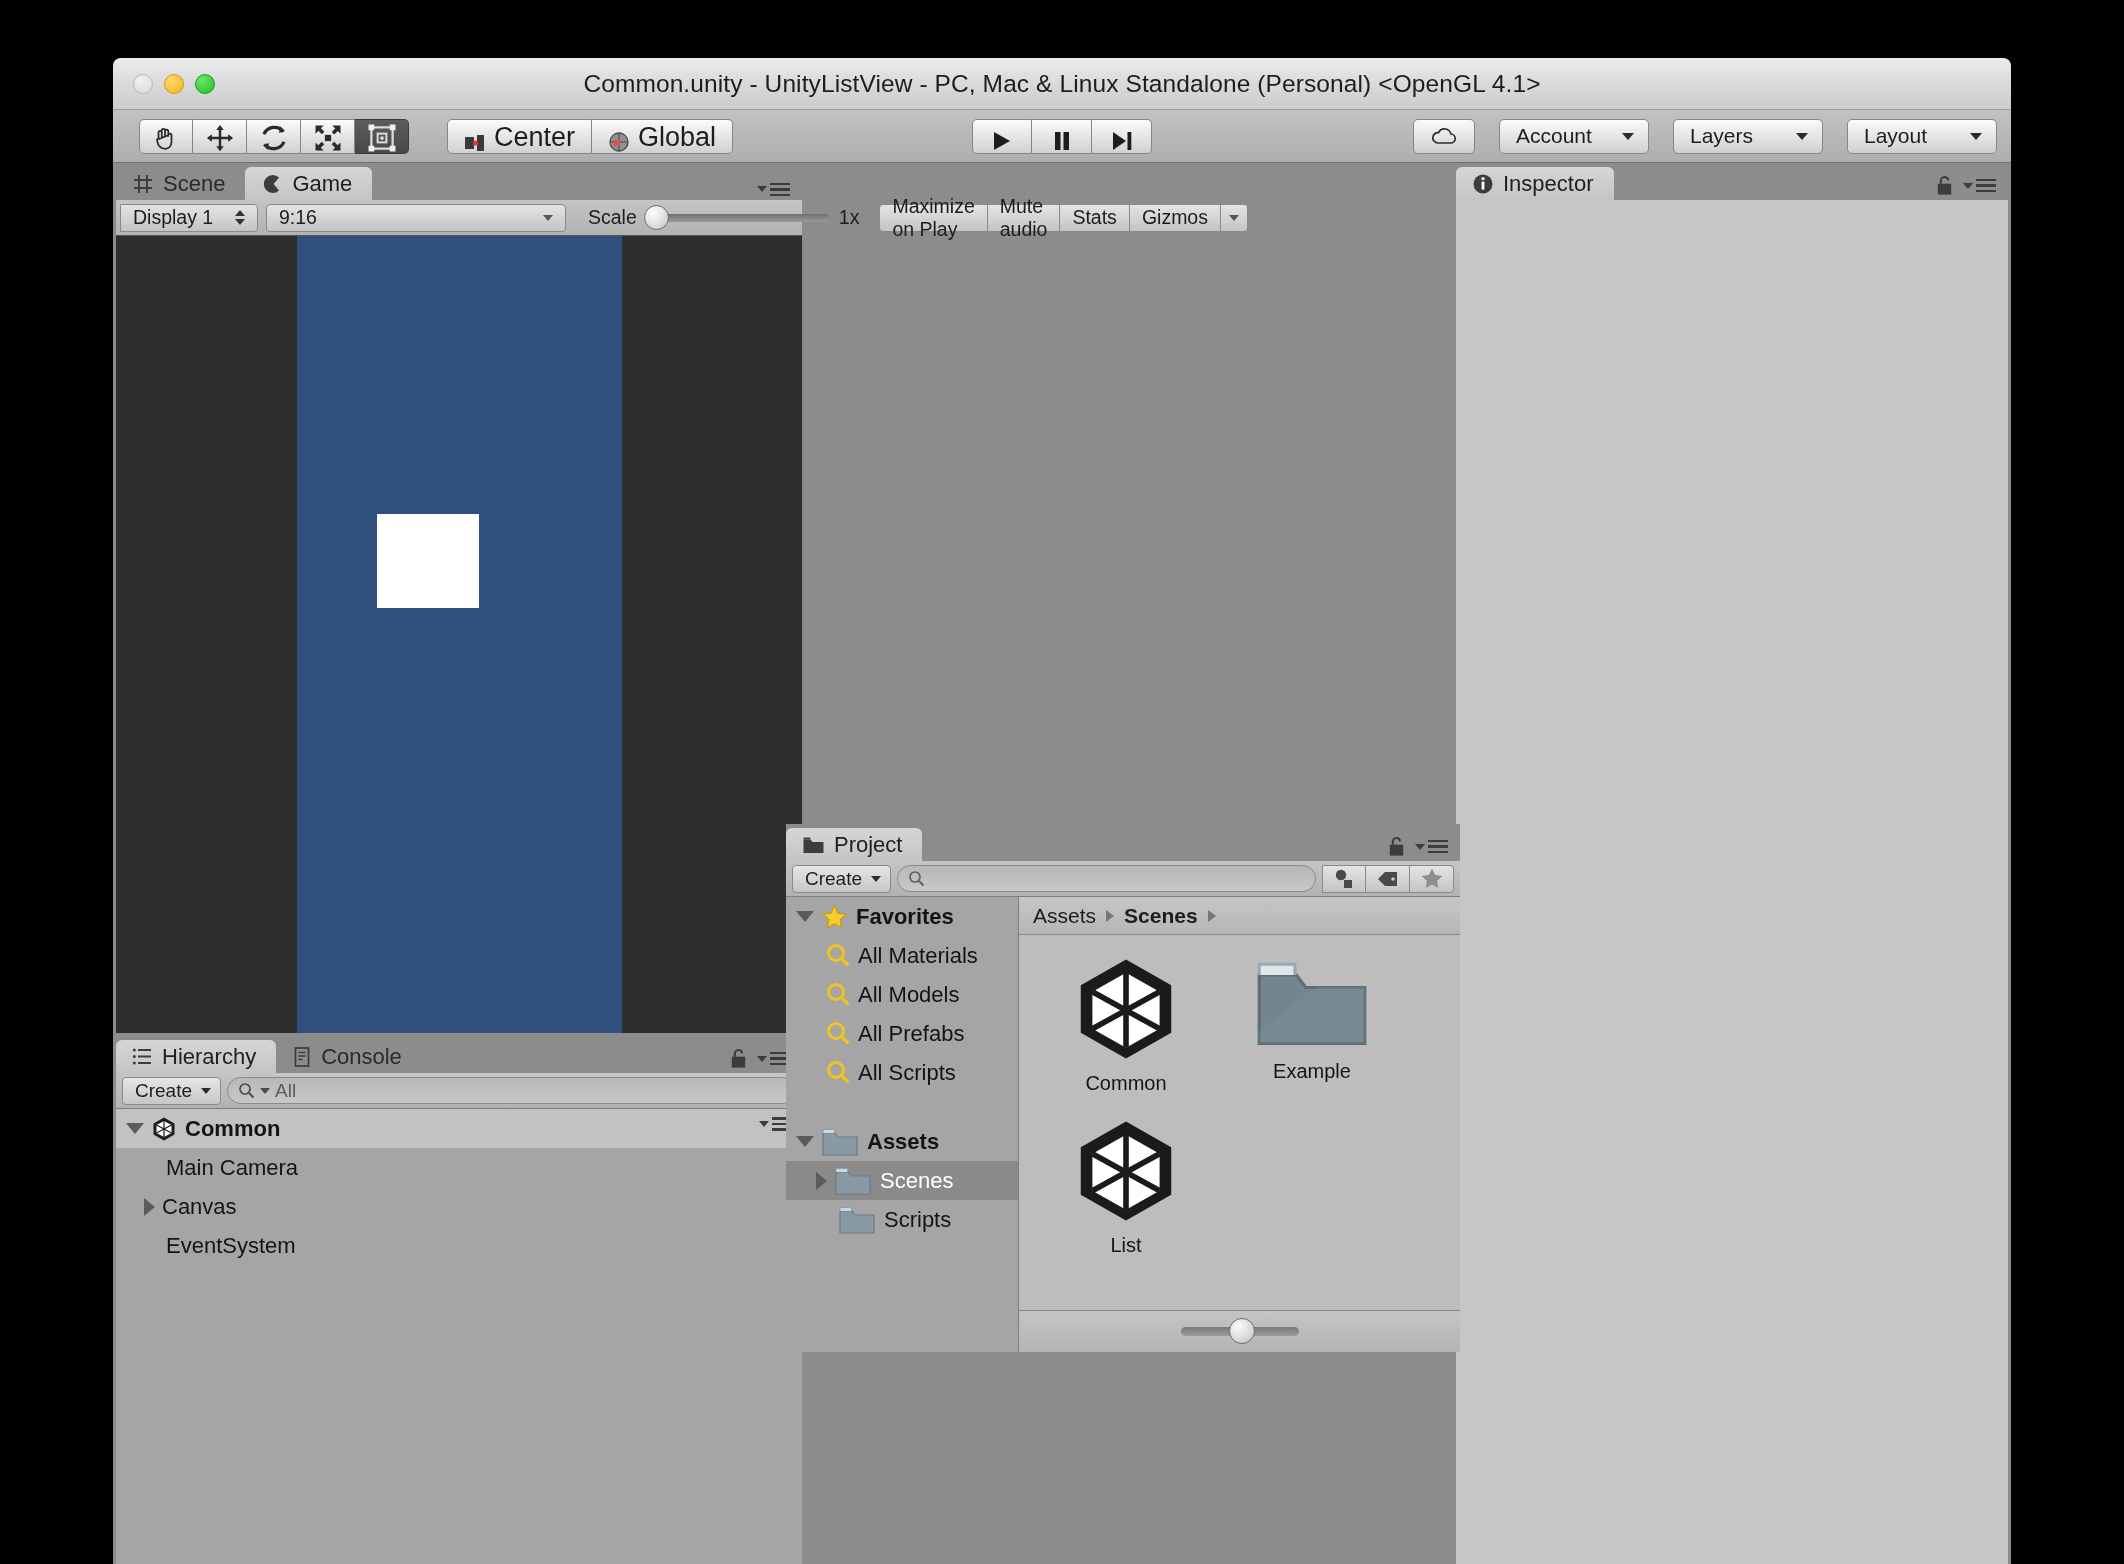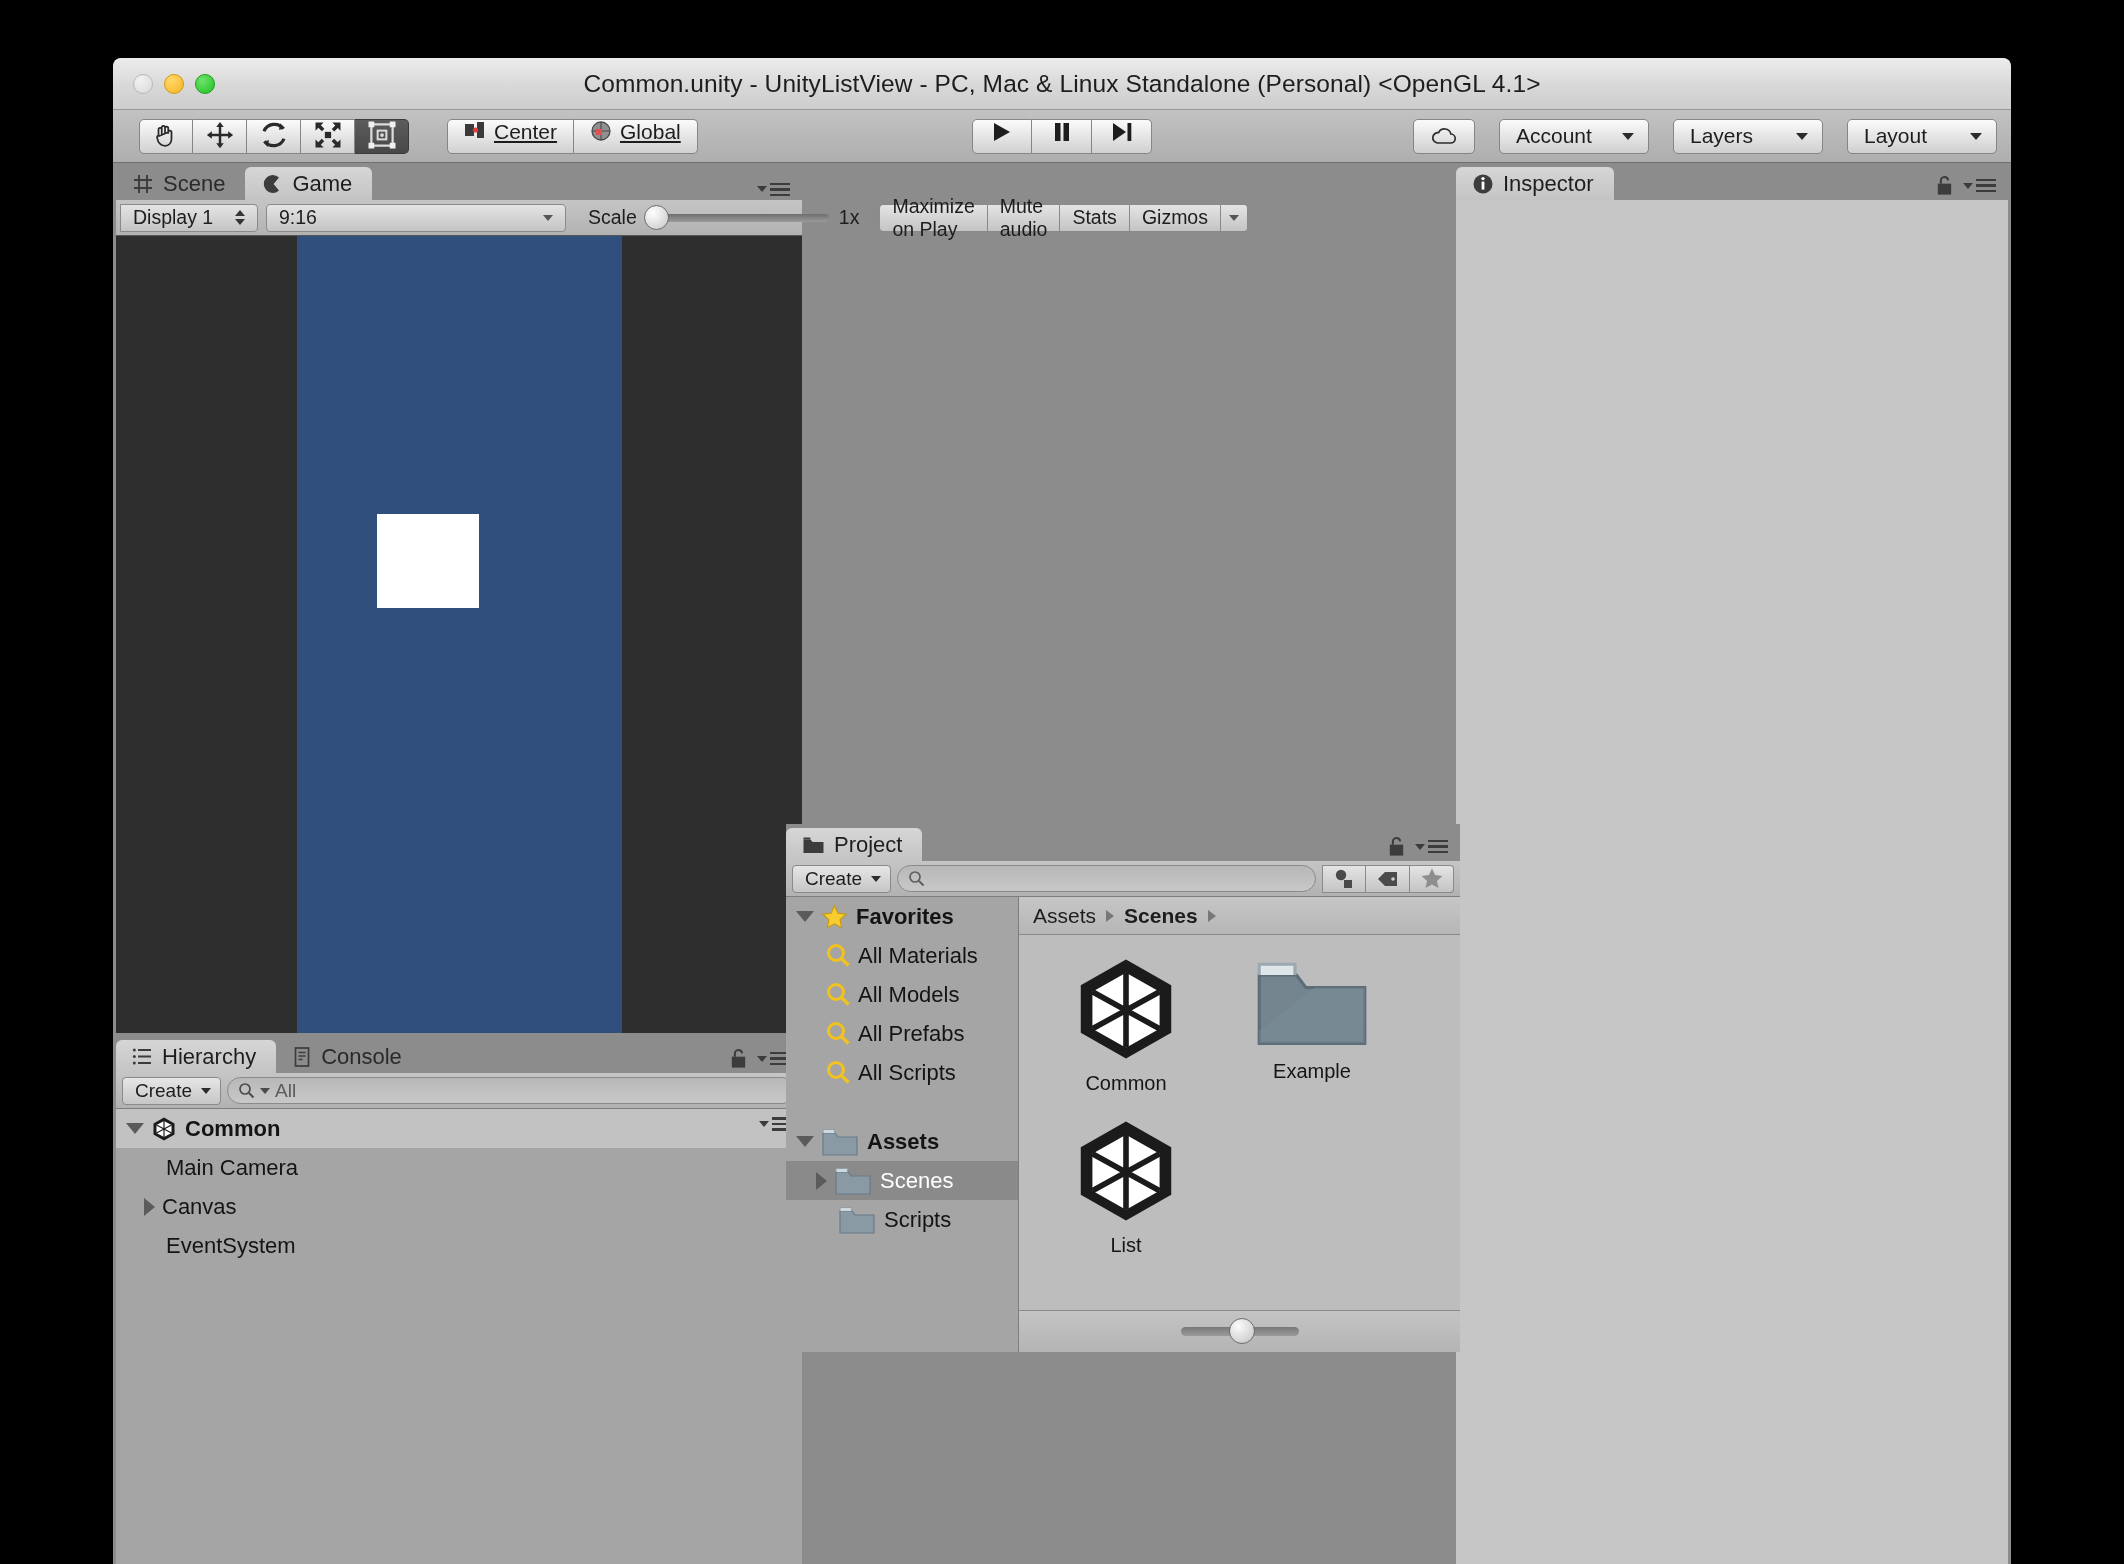--- a/index.html
+++ b/index.html
@@ -32,22 +32,22 @@
   
   .toolbar {
     height:53px; flex:0 0 53px; background:linear-gradient(to bottom,#c2c2c2,#aeaeae);
     border-bottom:1px solid #6f6f6f; display:flex; align-items:center; padding:0 14px;
     position:relative;
   }
   .btngrp { display:flex; }
   .tb {
     height:35px; background:linear-gradient(to bottom,#fbfbfb,#d0d0d0);
     border:1px solid #868686; border-left-width:0;
-    display:flex; align-items:flex-start; justify-content:center;
-    font-size:21px; color:#1d1d1d; cursor:default; padding:0 10px;text-decoration:underline;
+    display:flex; align-items:flex-end; justify-content:center;
+    font-size:27px; color:#1d1d1d; cursor:default; padding:0 10px;
   }
   .btngrp .tb:first-child { border-left-width:1px; border-radius:5px 0 0 5px; }
   .btngrp .tb:last-child { border-radius:0 5px 5px 0; }
   .tb.on { background:linear-gradient(to bottom,#5c5c5c,#484848); border-color:#3b3b3b; }
   .tb.tool { width:54px; padding:0; }
 
   .tools { margin-left:12px; }
   .pivotgrp { margin-left:38px; }
   .pivotgrp .tb { padding:0 16px; gap:8px; }
 

